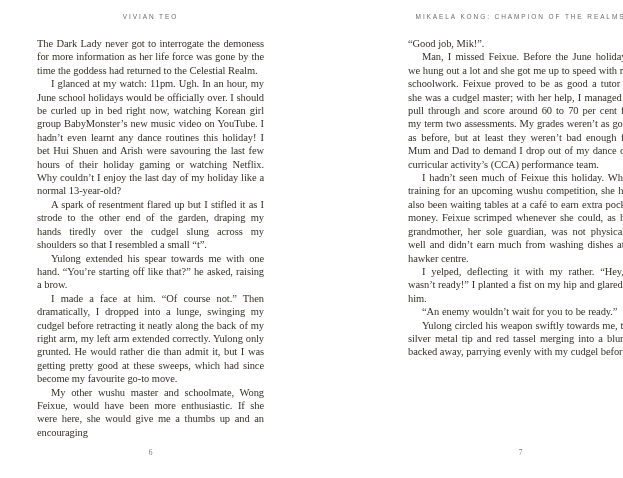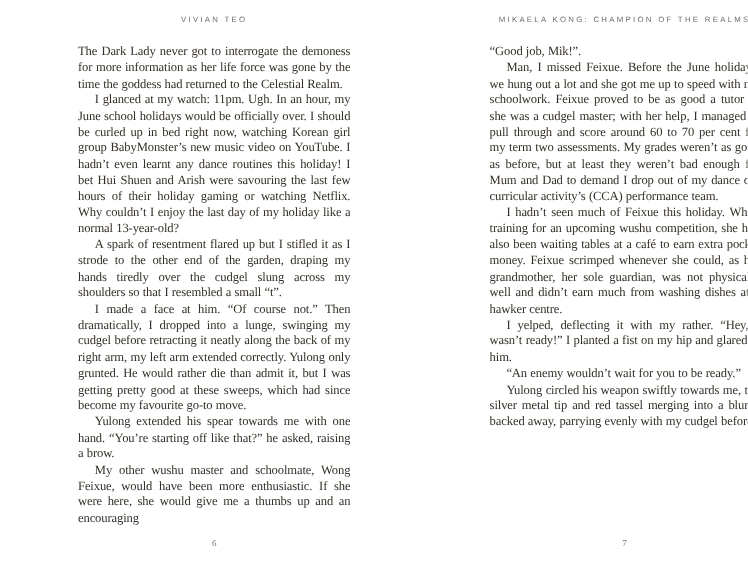--- a/index.html
+++ b/index.html
@@ -6,21 +6,21 @@
   html, body { width: 623px; height: 478px; }
   body {
     background: #ffffff;
     font-family: "Liberation Serif", serif;
     color: #343028;
     position: relative;
     overflow: hidden;
   }
   .spread { position: absolute; inset: 0; }
   .page-col { position: absolute; top: 0; height: 478px; }
-  .col-left  { left: 37px;  width: 227px; margin-left: 28px; }
+  .col-left  { left: 37px;  width: 227px; }
   .col-right { left: 360px; width: 225px; margin-left: 48px; }
   .running-header {
     position: absolute;
     top: 13px; left: 0; right: 0;
     text-align: center;
     font-family: "Liberation Sans", sans-serif;
     font-size: 6.5px;
     letter-spacing: 1.9px;
     color: #6e6a66;
     white-space: nowrap;
@@ -52,22 +52,22 @@
 <body>
 
 <div class="spread">
 
   <div class="page-col col-left">
     <div class="running-header">VIVIAN TEO</div>
     <div class="body-text">
       <p>The Dark Lady never got to interrogate the demoness for more information as her life force was gone by the time the goddess had returned to the Celestial Realm.</p>
       <p class="indent">I glanced at my watch: 11pm. Ugh. In an hour, my June school holidays would be officially over. I should be curled up in bed right now, watching Korean girl group BabyMonster’s new music video on YouTube. I hadn’t even learnt any dance routines this holiday! I bet Hui Shuen and Arish were savouring the last few hours of their holiday gaming or watching Netflix. Why couldn’t I enjoy the last day of my holiday like a normal 13-year-old?</p>
       <p class="indent">A spark of resentment flared up but I stifled it as I strode to the other end of the garden, draping my hands tiredly over the cudgel slung across my shoulders so that I resembled a small “t”.</p>
+      <p class="indent">Yulong extended his spear towards me with one hand. “You’re starting off like that?” he asked, raising a brow.</p>
       <p class="indent">I made a face at him. “Of course not.” Then dramatically, I dropped into a lunge, swinging my cudgel before retracting it neatly along the back of my right arm, my left arm extended correctly. Yulong only grunted. He would rather die than admit it, but I was getting pretty good at these sweeps, which had since become my favourite go-to move.</p>
-      <p class="indent">Yulong extended his spear towards me with one hand. “You’re starting off like that?” he asked, raising a brow.</p>
       <p class="indent">My other wushu master and schoolmate, Wong Feixue, would have been more enthusiastic. If she were here, she would give me a thumbs up and an encouraging</p>
     </div>
     <div class="folio">6</div>
   </div>
 
   <div class="page-col col-right">
     <div class="running-header">MIKAELA KONG: CHAMPION OF THE REALMS</div>
     <div class="body-text">
       <p>“Good job, Mik!”.</p>
       <p class="indent">Man, I missed Feixue. Before the June holidays, we hung out a lot and she got me up to speed with my schoolwork. Feixue proved to be as good a tutor as she was a cudgel master; with her help, I managed to pull through and score around 60 to 70 per cent for my term two assessments. My grades weren’t as good as before, but at least they weren’t bad enough for Mum and Dad to demand I drop out of my dance co-curricular activity’s (CCA) performance team.</p>

